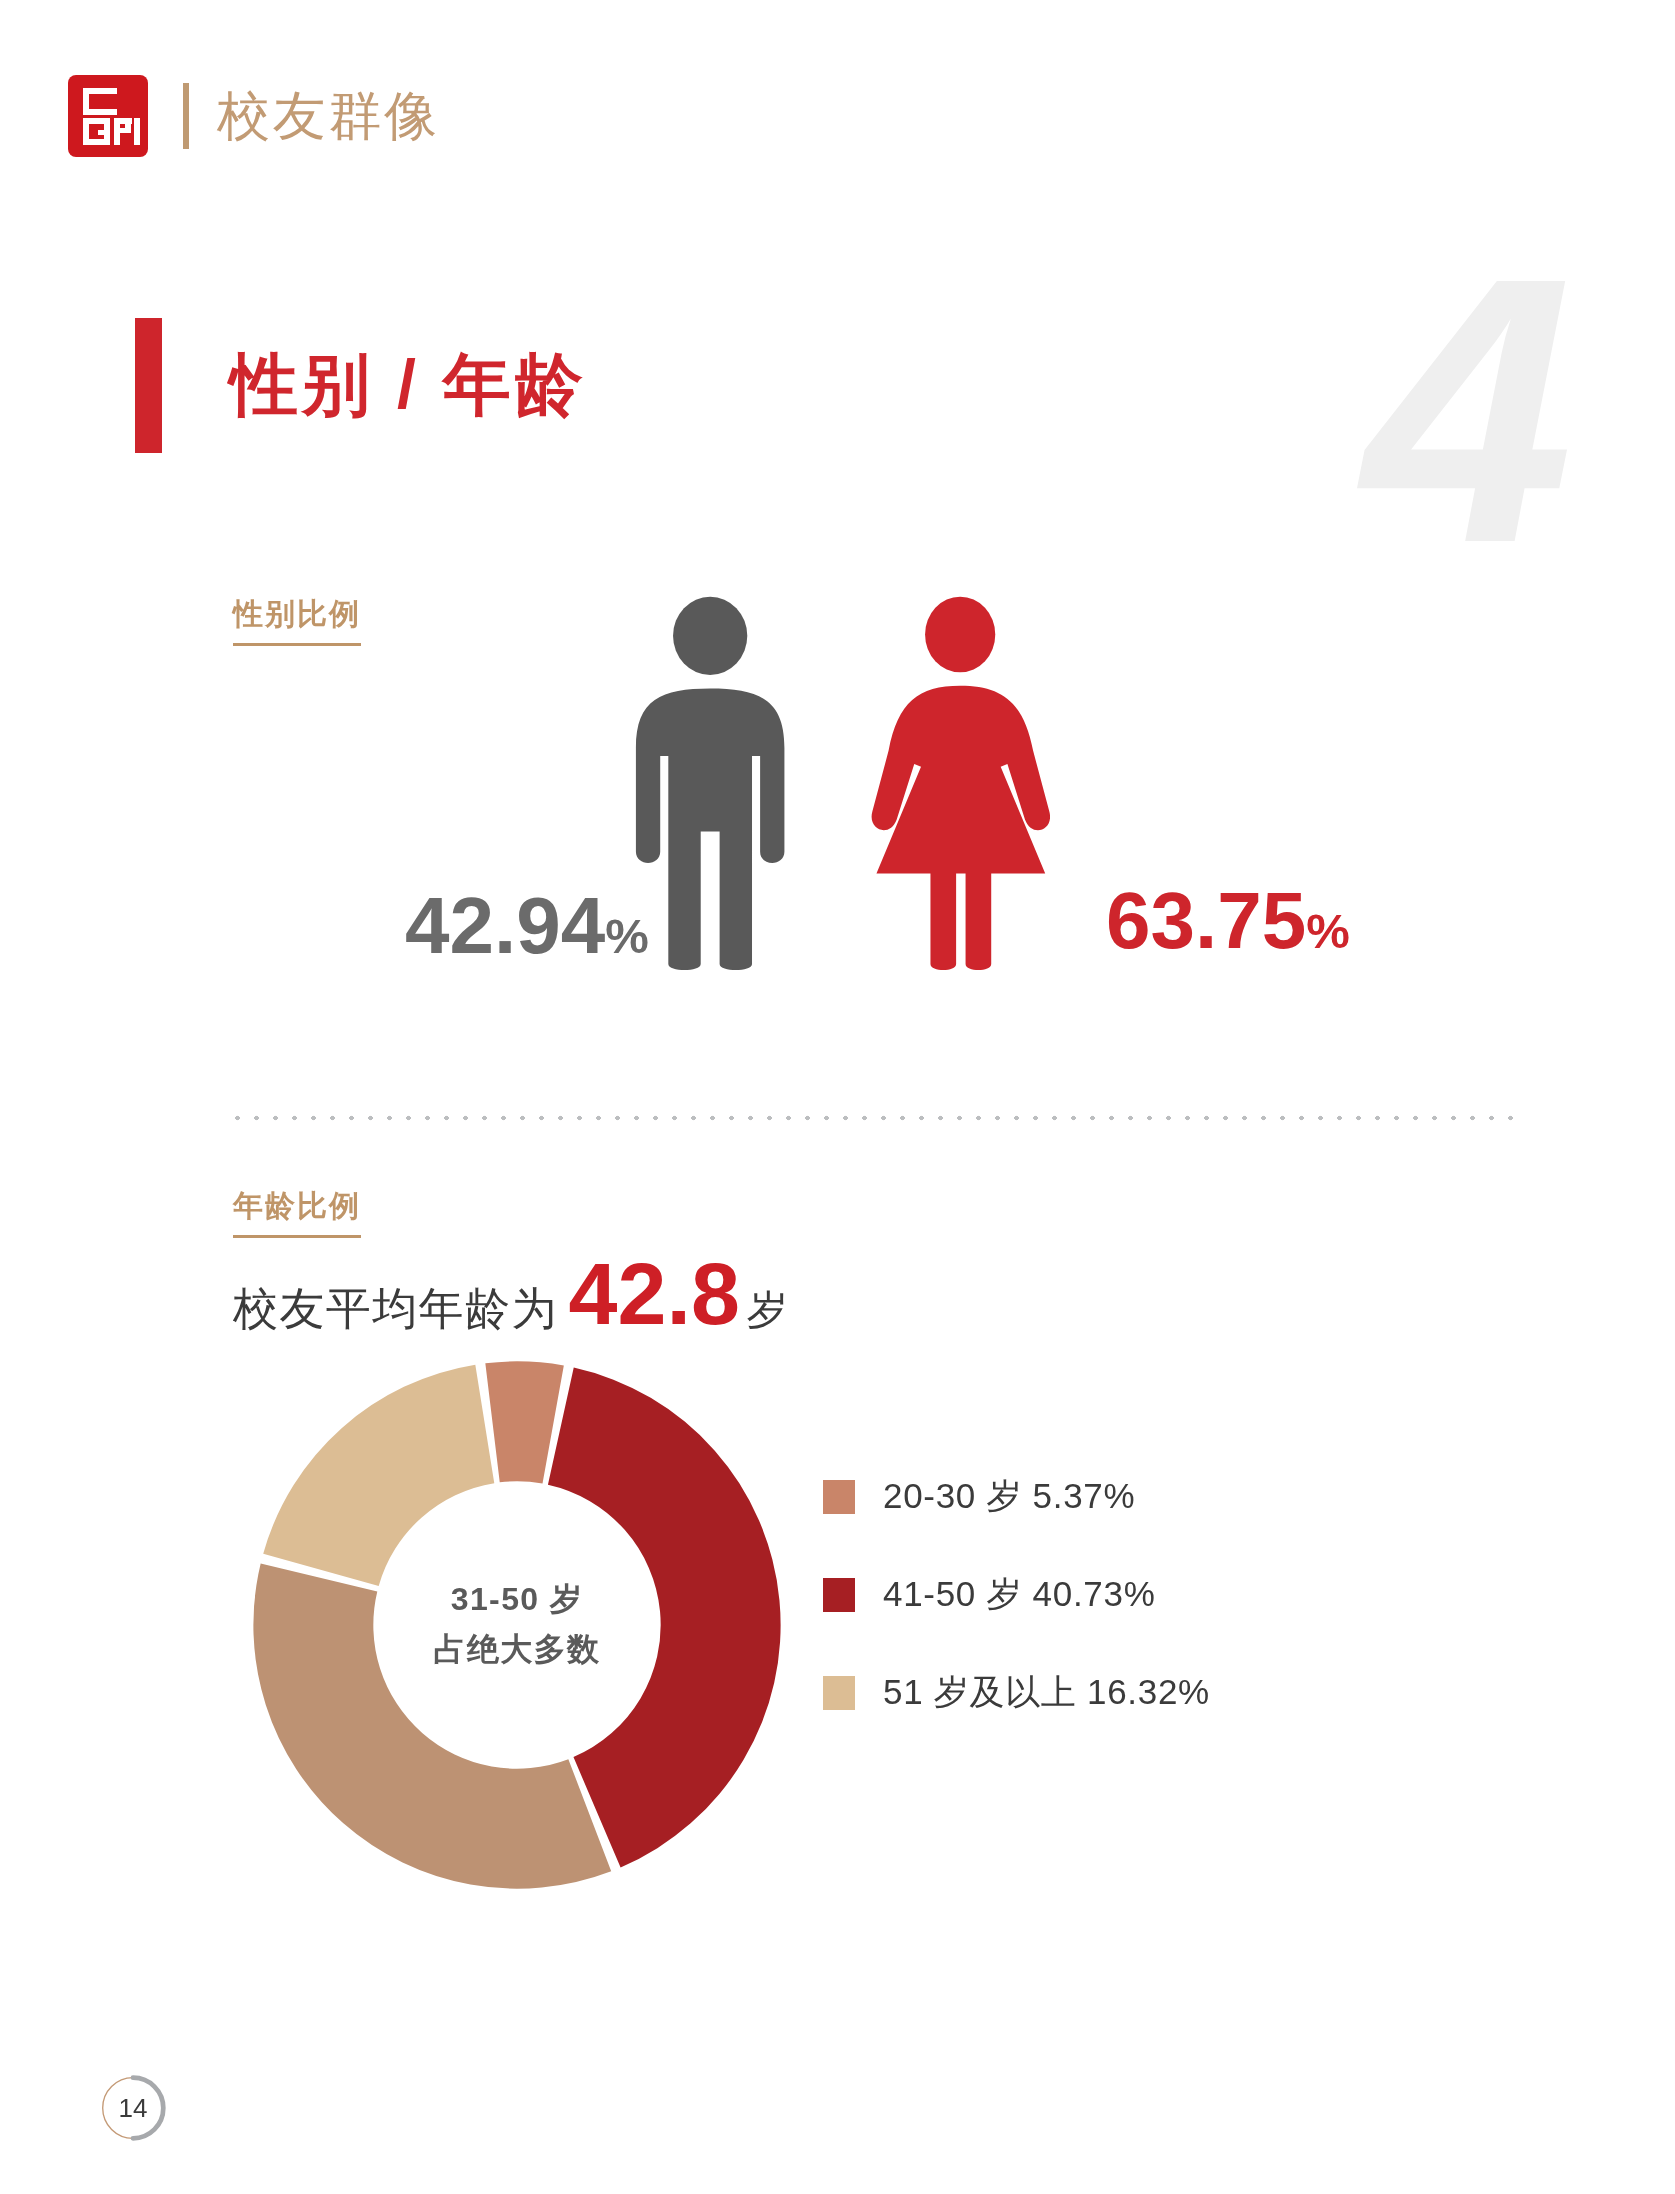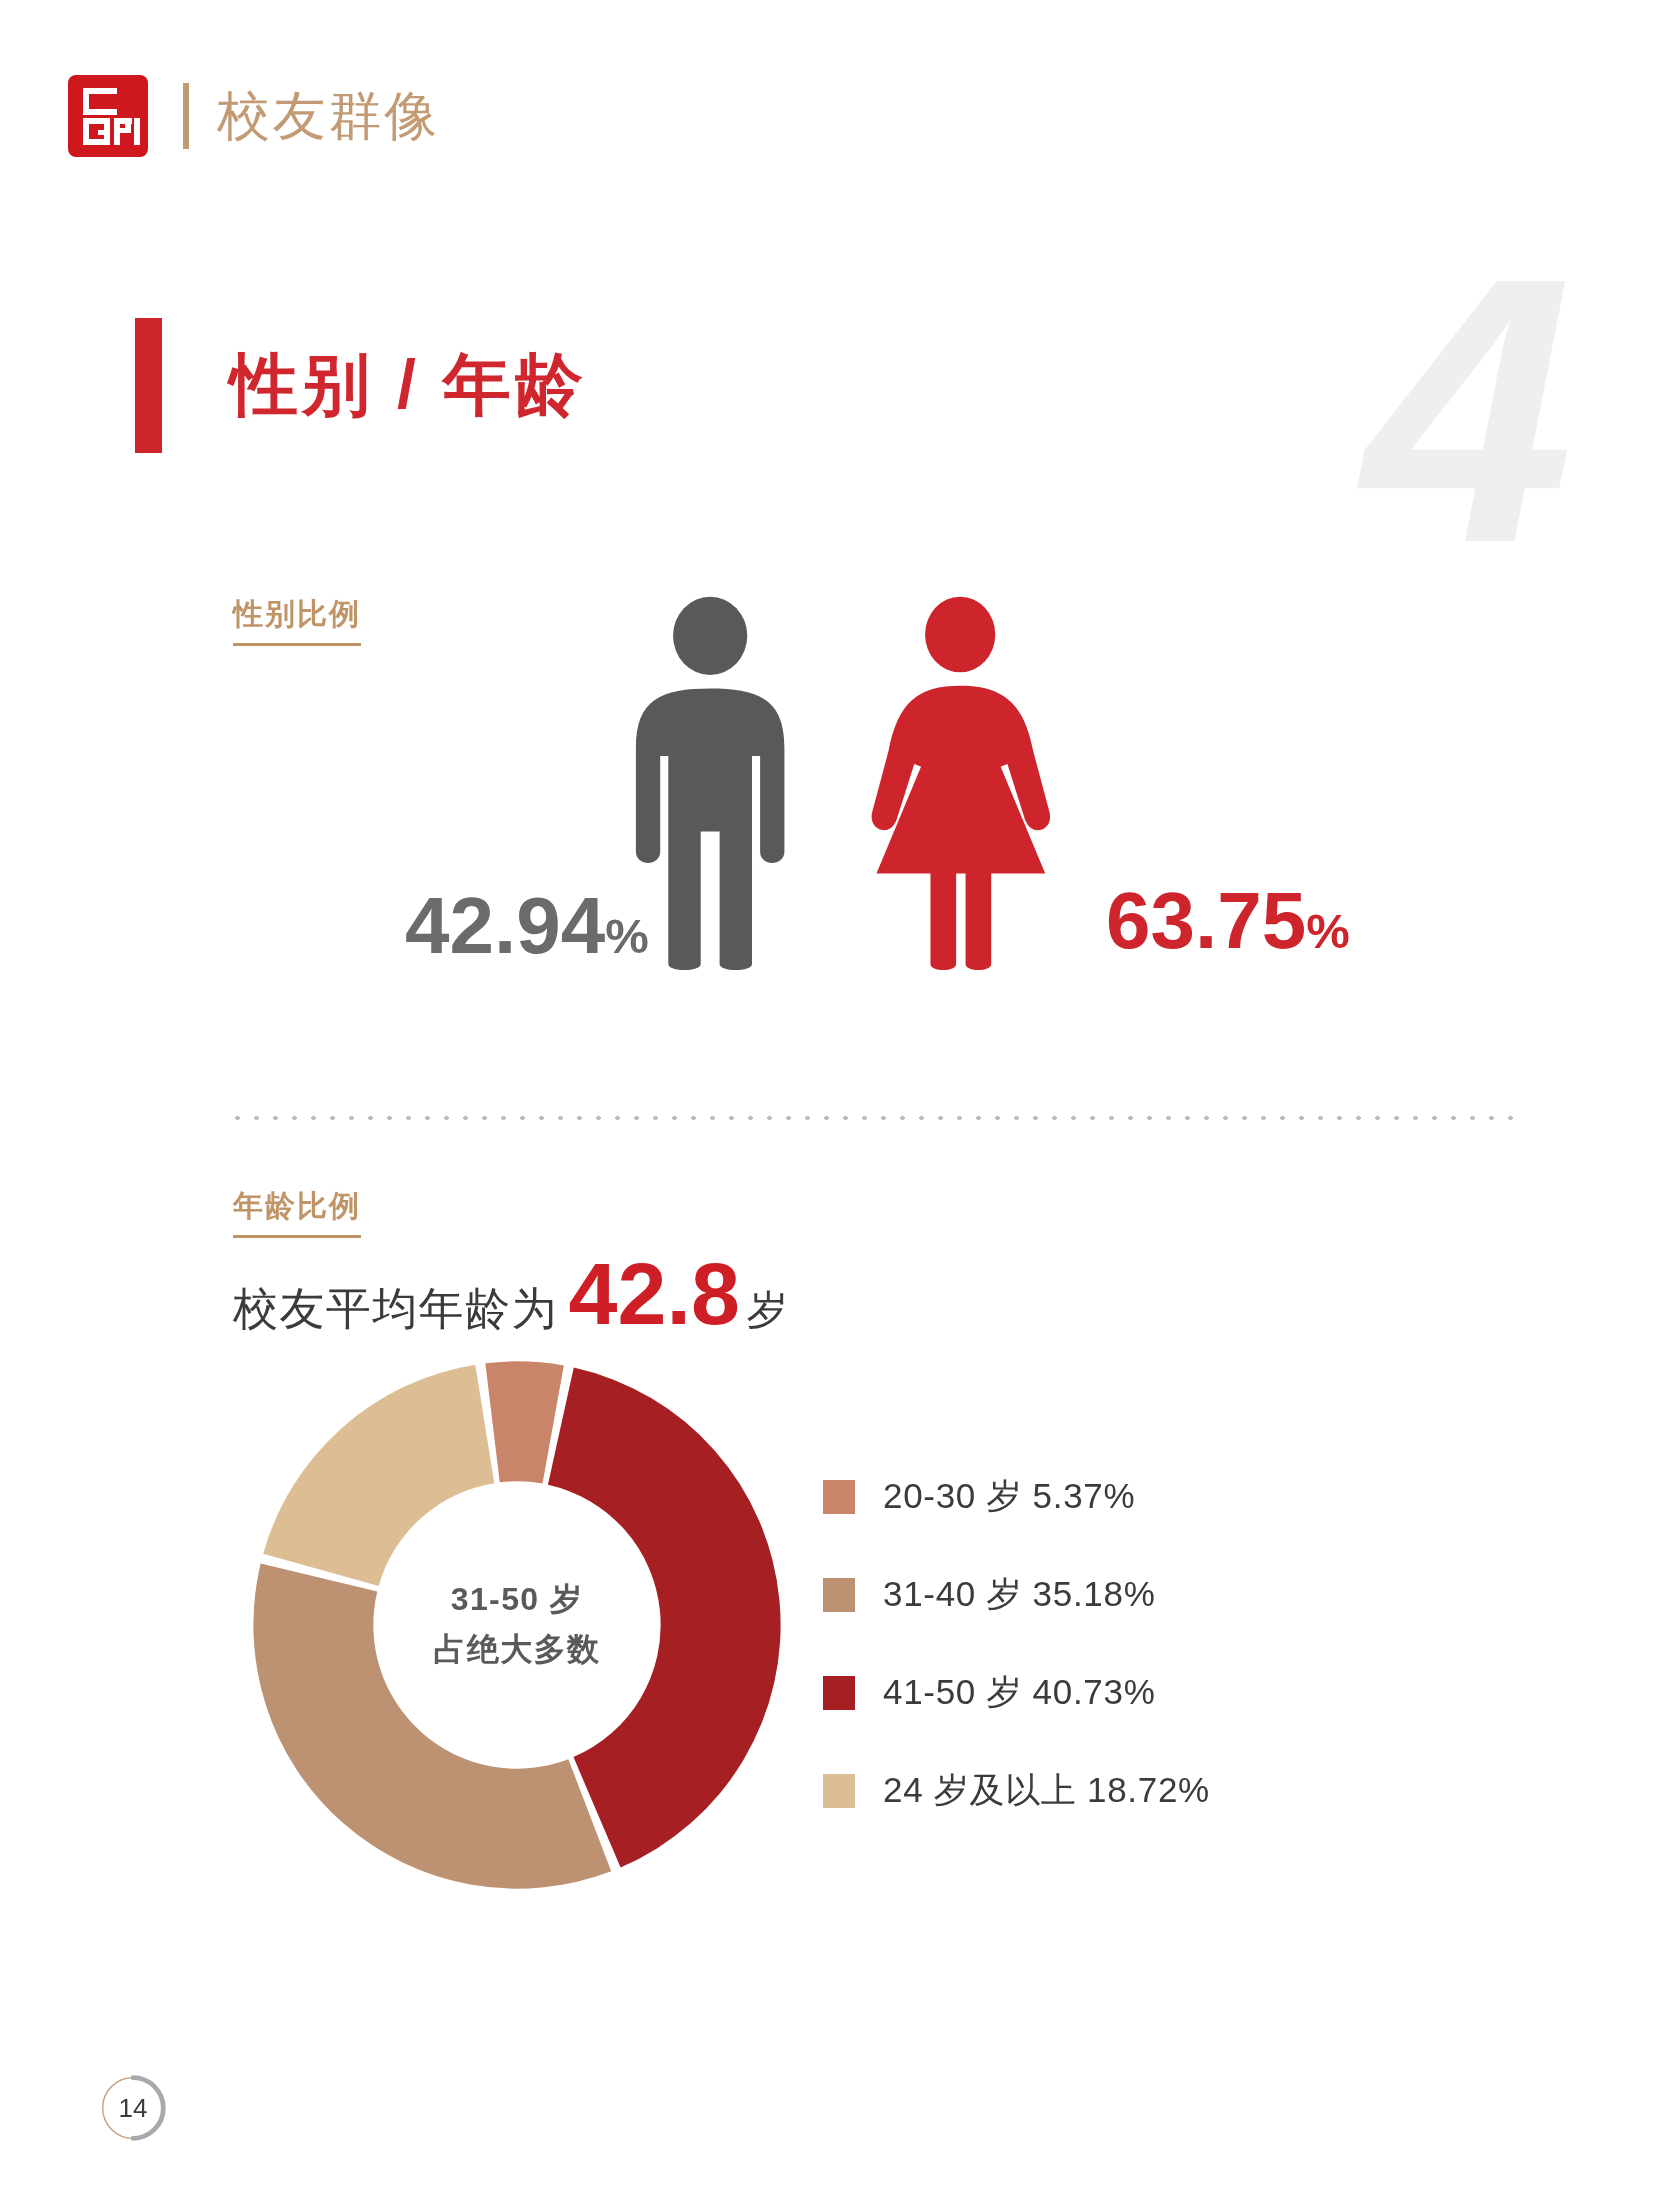--- a/index.html
+++ b/index.html
@@ -362,30 +362,26 @@
     <div class="line">占绝大多数</div>
   </div>
 </div>
 
 <div id="age-legend">
     <div class="legend-row">
       <span class="legend-swatch" style="background: rgb(201, 133, 105);"></span>
       <span class="legend-text">20-30 岁 5.37%</span>
     </div>
     <div class="legend-row">
-      <span class="legend-swatch" style="background: rgb(189, 146, 115);"></span>
-      <span class="legend-text">31-40 岁 35.18%</span>
-    </div>
-    <div class="legend-row">
       <span class="legend-swatch" style="background: rgb(166, 31, 35);"></span>
       <span class="legend-text">41-50 岁 40.73%</span>
     </div>
     <div class="legend-row">
       <span class="legend-swatch" style="background: rgb(220, 189, 148);"></span>
-      <span class="legend-text">24 岁及以上 18.72%</span>
+      <span class="legend-text">51 岁及以上 16.32%</span>
     </div>
   </div>
 
 <div id="page-number">
   <svg id="page-number-ring" viewBox="0 0 98 98">
     <circle cx="49" cy="49" r="45" fill="none" stroke="#C49A76" stroke-width="2"></circle>
     <path d="M 49 4 A 45 45 0 0 1 49 94" fill="none" stroke="#A7A9AC" stroke-width="7" stroke-linecap="round"></path>
   </svg>
   <div id="page-number-text">14</div>
 </div>

